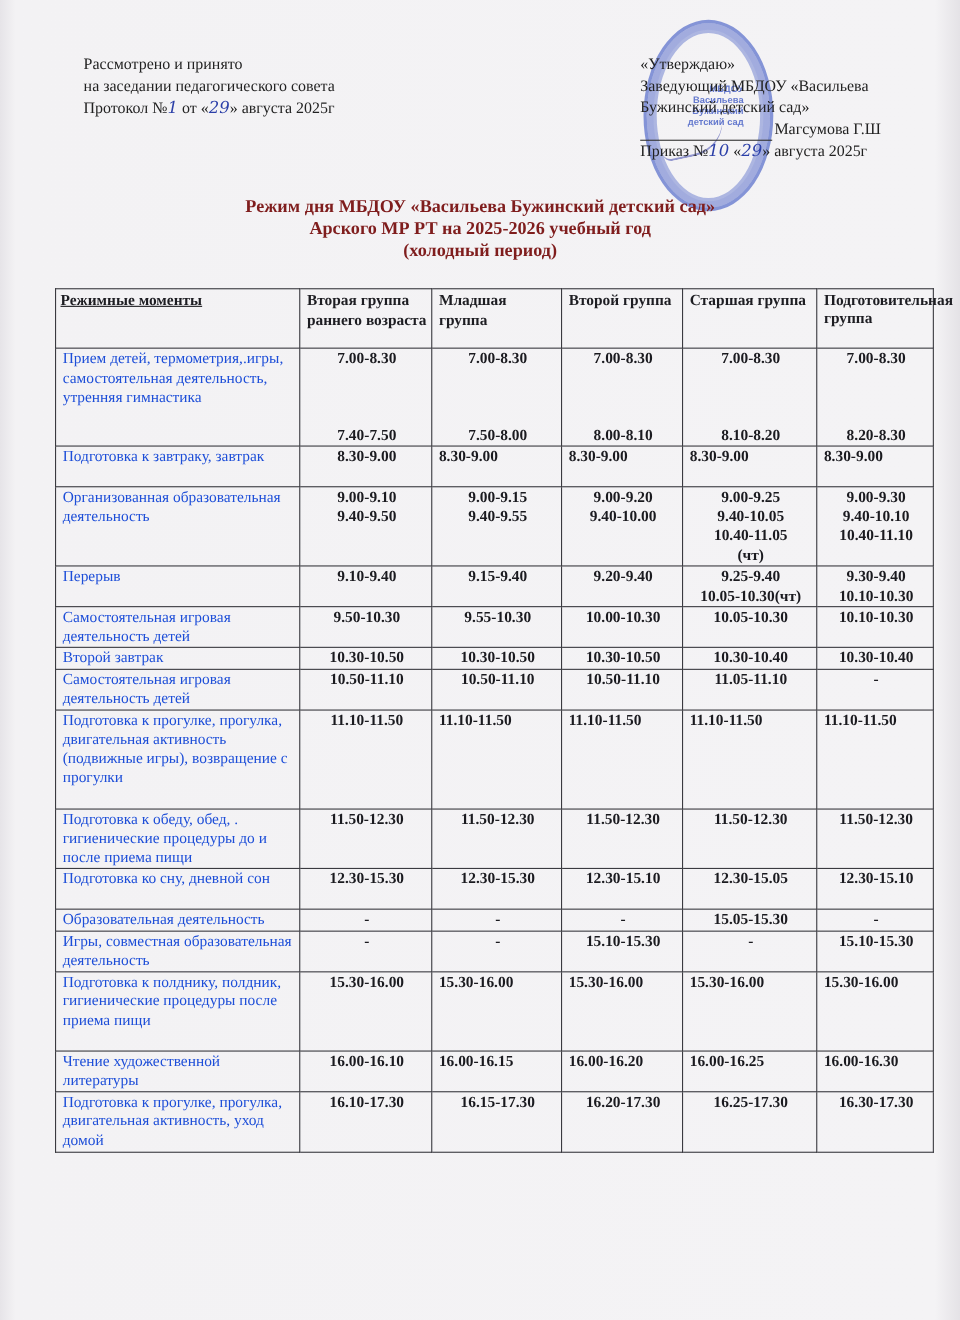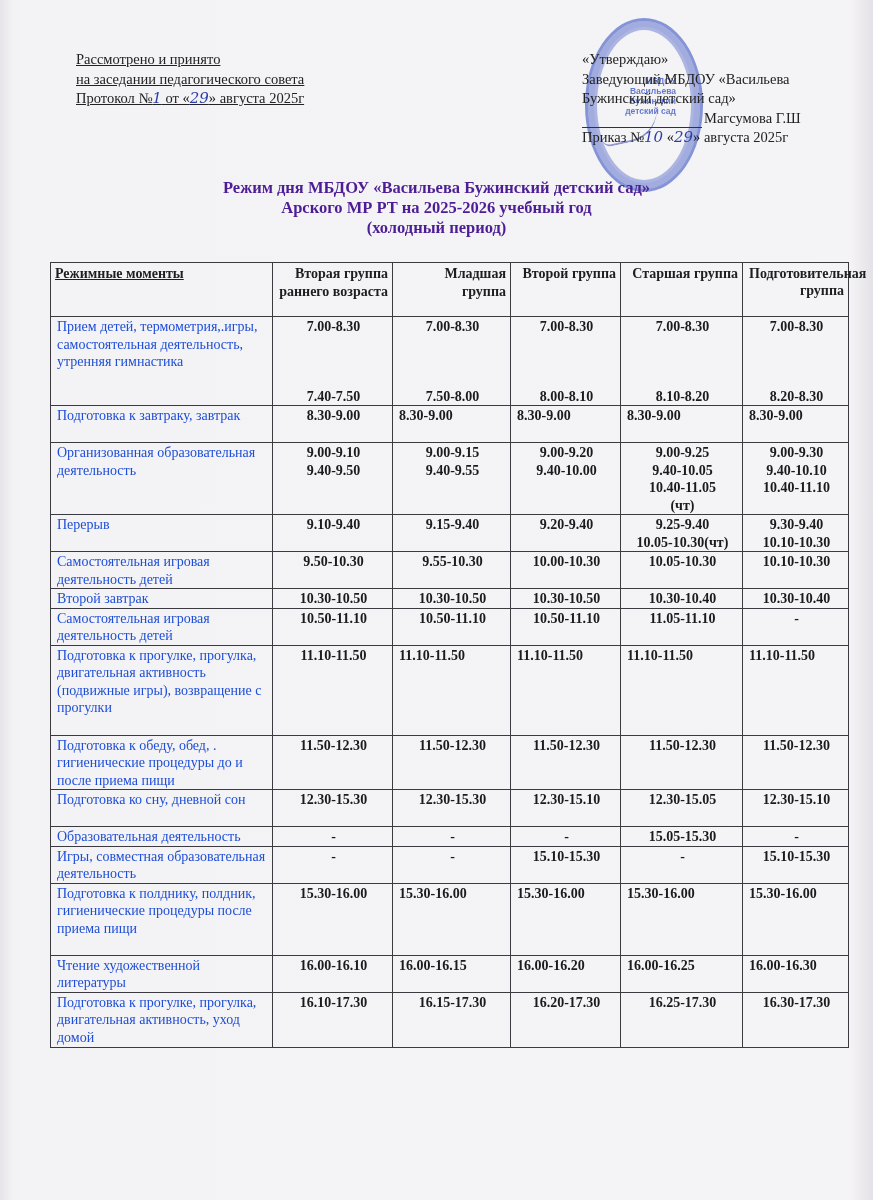--- a/index.html
+++ b/index.html
@@ -9,21 +9,21 @@
     font-family:"Liberation Serif", serif;
     color:#1d1d22;
     position:relative;
   }
   .page-shadow {
     position:absolute; left:0; top:0; width:873px; height:1200px;
     background:linear-gradient(90deg,#e6e4e8 0px,#f3f2f4 14px,#f4f3f5 850px,#e4e2e6 873px);
   }
   .approval-left {
     position:absolute; left:76px; top:50px;
-    font-size:14.5px; line-height:19.5px; color:#222;text-decoration:underline;
+    font-size:14.5px; line-height:19.5px; color:#222;
   }
   .approval-right {
     position:absolute; left:582px; top:50px;
     font-size:14.5px; line-height:19.5px; color:#222; width:260px;
   }
   .approval-right .line { white-space:nowrap; }
   .hand { color:#2b3fa8; font-style:italic; font-family:"DejaVu Serif", serif; font-size:15px; }
   .sign-line { display:inline-block; width:120px; border-bottom:1px solid #333; height:14px; vertical-align:bottom; margin-right:2px;}
   .stamp {
     position:absolute; left:585px; top:18px; width:112px; height:168px;
@@ -39,37 +39,37 @@
   }
   .stamp-sign {
     position:absolute; left:600px; top:110px; width:60px; height:30px;
     border-bottom:2px solid rgba(50,60,170,0.5);
     border-radius:0 0 40px 10px;
     transform:rotate(-12deg);
     pointer-events:none;
   }
   .title {
     position:absolute; left:0; width:873px; top:178px; text-align:center;
-    font-weight:bold; font-size:16.5px; line-height:20px; color:#4c1d95;
+    font-weight:bold; font-size:16.5px; line-height:20px; color:#7f1d1d;
   }
   table.schedule {
     position:absolute; left:50px; top:262px;
     width:798px;
     border-collapse:collapse;
     table-layout:fixed;
     font-size:14px;
   }
   table.schedule td, table.schedule th {
     border:1px solid #3a3a40;
     vertical-align:top;
     padding:1px 4px 0 6px;
     line-height:17.5px;
   }
   table.schedule th {
-    font-weight:bold; text-align:right; padding-top:2px;
+    font-weight:bold; text-align:left; padding-top:2px;
   }
   table.schedule th.first { text-align:left; padding-left:4px;text-decoration:underline; }
   td.label { font-family:"Liberation Serif", serif; font-weight:normal; color:#1d4ed8; }
   td.time { text-align:center; font-weight:bold; color:#1a1a1f; }
   td.time.left { text-align:left; }
   .time-line { display:block; }
   .spacer { display:block; height:52px; }
 </style>
 </head>
 <body>

